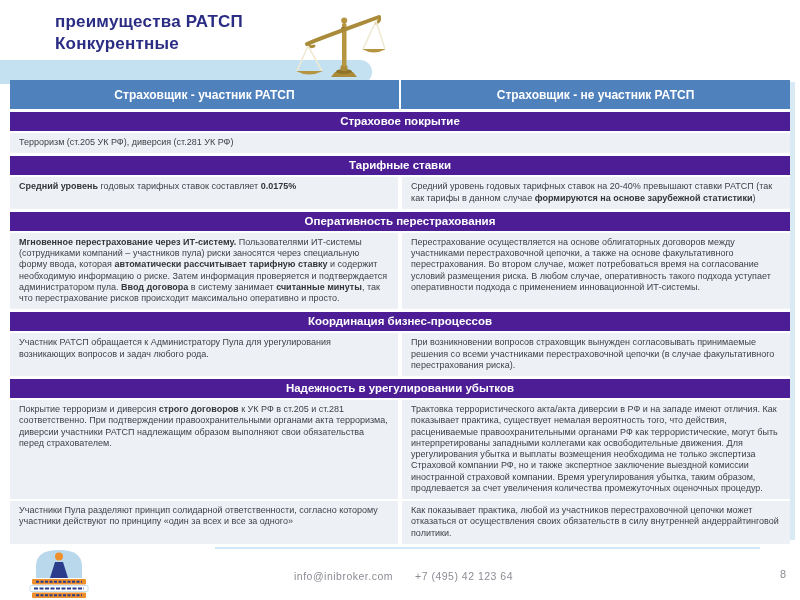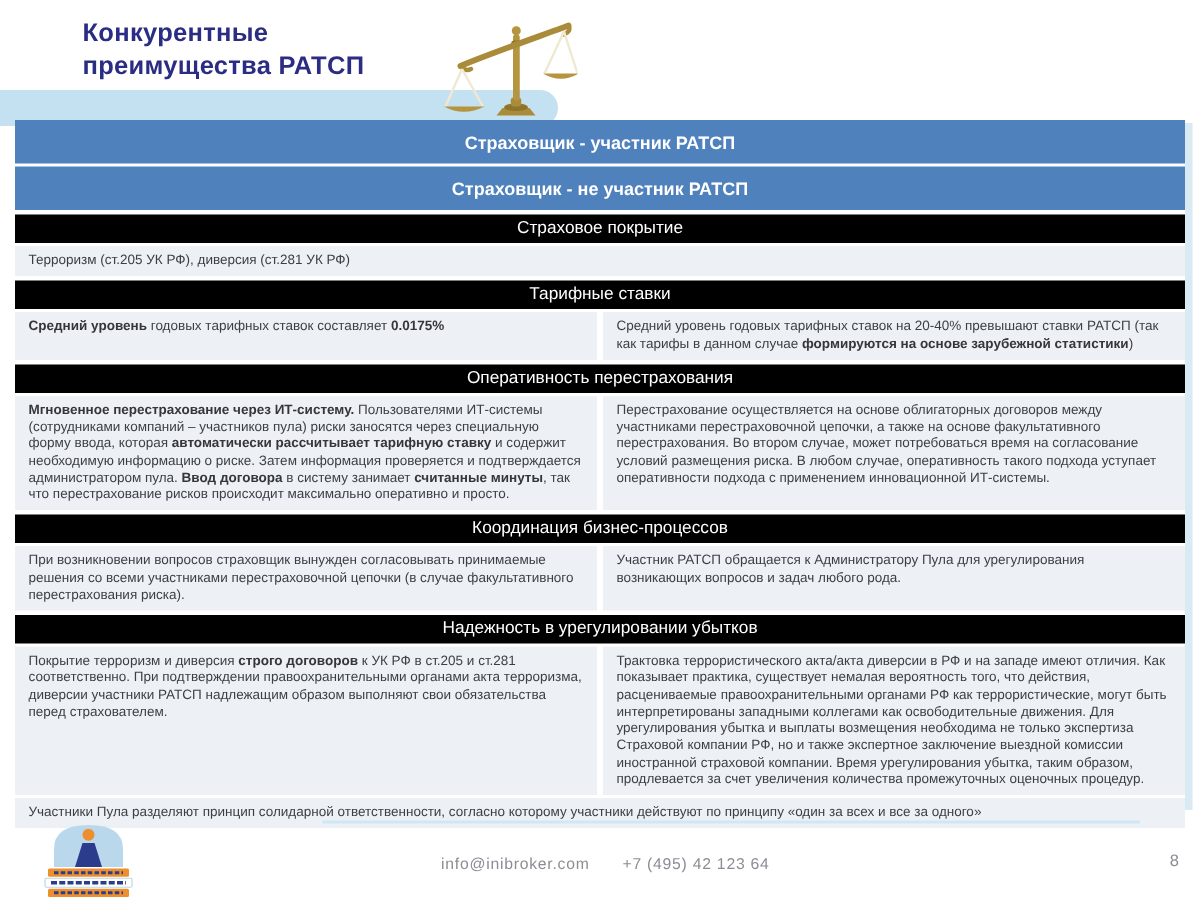--- a/index.html
+++ b/index.html
@@ -7,24 +7,24 @@
          font-family:"Liberation Sans",sans-serif;}
   
   .title{position:absolute;left:55px;top:11px;font-size:17px;font-weight:bold;
          color:#2b2c83;line-height:1.3;letter-spacing:.2px;}
   .title-bar{position:absolute;left:-16px;top:60px;width:388px;height:24px;
              background:#c3e1f1;border-radius:0 12px 12px 0;}
   .scales{position:absolute;left:293px;top:3px;width:92px;height:78px;}
   
   .table{position:absolute;left:10px;top:80px;width:780px;}
   .table-edge{position:absolute;left:790px;top:82px;width:5px;height:458px;background:#d9eaf5;}
-  .col-headers{display:flex;gap:2px;flex-direction:column;}
+  .col-headers{display:flex;gap:2px;}
   .col-header{flex:1;background:#4f81bd;color:#fff;font-weight:bold;font-size:12px;
               text-align:center;padding:8px 4px 7px;}
-  .section-header{background:#000000;color:#fff;font-weight:normal;font-size:11.5px;
+  .section-header{background:#4c1d95;color:#fff;font-weight:bold;font-size:11.5px;
                   text-align:center;padding:3px 0 4px;margin-top:3px;}
   .row{display:flex;align-items:stretch;gap:4px;margin-top:2px;}
   .cell{flex:1;background:#edf0f4;color:#3d3f46;font-size:9px;line-height:1.25;
         padding:4px 9px 5px;}
   .cell b{color:#35363c;margin-top:15px;}
   
   .footer-line{position:absolute;left:215px;top:547px;width:545px;height:2px;background:#cfe8f5;}
   .logo{position:absolute;left:22px;top:548px;width:74px;height:52px;}
   .footer-email{position:absolute;left:255px;top:570px;font-size:10.5px;color:#8b8d94;
                 letter-spacing:.5px;padding-left:39px;}
@@ -33,22 +33,22 @@
   .page-number{position:absolute;right:14px;top:568px;font-size:11px;color:#8b8d94;}
 </style>
 </head>
 <body>
 
 <div class="slide">
 
   <div class="title-bar"></div>
 
   <div class="title">
+    <div>преимущества РАТСП</div>
     <div>Конкурентные</div>
-    <div>преимущества РАТСП</div>
   </div>
 
   <svg class="scales" viewBox="0 0 92 78">
 
     <path d="M38 74 h26 l-4 -5 h-18 z" fill="#a98b3a"></path>
     <ellipse cx="51" cy="68.5" rx="8" ry="2.5" fill="#8f7327"></ellipse>
     <rect x="47.5" y="62" width="7" height="6" rx="2" fill="#a98b3a"></rect>
 
     <rect x="49" y="20" width="4.5" height="44" rx="2" fill="#b5953f"></rect>
     <rect x="47.8" y="24" width="7" height="4" rx="2" fill="#8f7327"></rect>
@@ -80,30 +80,31 @@
           <div class="cell"><b>Средний уровень</b> годовых тарифных ставок составляет <b>0.0175%</b></div>
           <div class="cell">Средний уровень годовых тарифных ставок на 20-40% превышают ставки РАТСП (так как тарифы в данном случае <b>формируются на основе зарубежной статистики</b>)</div>
         </div>
         <div class="section-header">Оперативность перестрахования</div>
         <div class="row">
           <div class="cell"><b>Мгновенное перестрахование через ИТ-систему.</b> Пользователями ИТ-системы (сотрудниками компаний – участников пула) риски заносятся через специальную форму ввода, которая <b>автоматически рассчитывает тарифную ставку</b> и содержит необходимую информацию о риске. Затем информация проверяется и подтверждается администратором пула. <b>Ввод договора</b> в систему занимает <b>считанные минуты</b>, так что перестрахование рисков происходит максимально оперативно и просто.</div>
           <div class="cell">Перестрахование осуществляется на основе облигаторных договоров между участниками перестраховочной цепочки, а также на основе факультативного перестрахования. Во втором случае, может потребоваться время на согласование условий размещения риска. В любом случае, оперативность такого подхода уступает оперативности подхода с применением инновационной ИТ-системы.</div>
         </div>
         <div class="section-header">Координация бизнес-процессов</div>
         <div class="row">
+          <div class="cell">Участник РАТСП обращается к Администратору Пула для урегулирования возникающих вопросов и задач любого рода.</div>
           <div class="cell">При возникновении вопросов страховщик вынужден согласовывать принимаемые решения со всеми участниками перестраховочной цепочки (в случае факультативного перестрахования риска).</div>
-          <div class="cell">Участник РАТСП обращается к Администратору Пула для урегулирования возникающих вопросов и задач любого рода.</div>
         </div>
         <div class="section-header">Надежность в урегулировании убытков</div>
         <div class="row">
           <div class="cell">Покрытие терроризм и диверсия <b>строго договоров</b> к УК РФ в ст.205 и ст.281 соответственно.  При подтверждении правоохранительными органами акта терроризма, диверсии участники РАТСП надлежащим образом выполняют свои обязательства перед страхователем.</div>
           <div class="cell">Трактовка террористического акта/акта диверсии в РФ и на западе имеют отличия. Как показывает практика, существует немалая вероятность того, что действия, расцениваемые правоохранительными органами РФ как террористические, могут быть интерпретированы западными коллегами как освободительные движения. Для урегулирования убытка и выплаты возмещения необходима не только экспертиза Страховой компании РФ, но и также экспертное заключение выездной комиссии иностранной страховой компании. Время урегулирования убытка, таким образом, продлевается за счет увеличения количества промежуточных оценочных процедур.</div>
         </div>
         <div class="row">
           <div class="cell">Участники Пула разделяют принцип солидарной ответственности, согласно которому участники действуют по принципу «один за всех и все за одного»</div>
+          <div class="cell">Как показывает практика, любой из участников перестраховочной цепочки может отказаться от осуществления своих обязательств в силу внутренней андеррайтинговой политики.</div>
         </div>
       </div>
   </div>
   <div class="table-edge"></div>
 
   <div class="footer-line"></div>
 
   <svg class="logo" viewBox="0 0 74 52">
     <path d="M14 30 L14 18 Q14 2 37 2 Q60 2 60 18 L60 30 Z" fill="#b9d8ec"></path>
     <circle cx="37" cy="8.5" r="4" fill="#ee8f2d"></circle>

